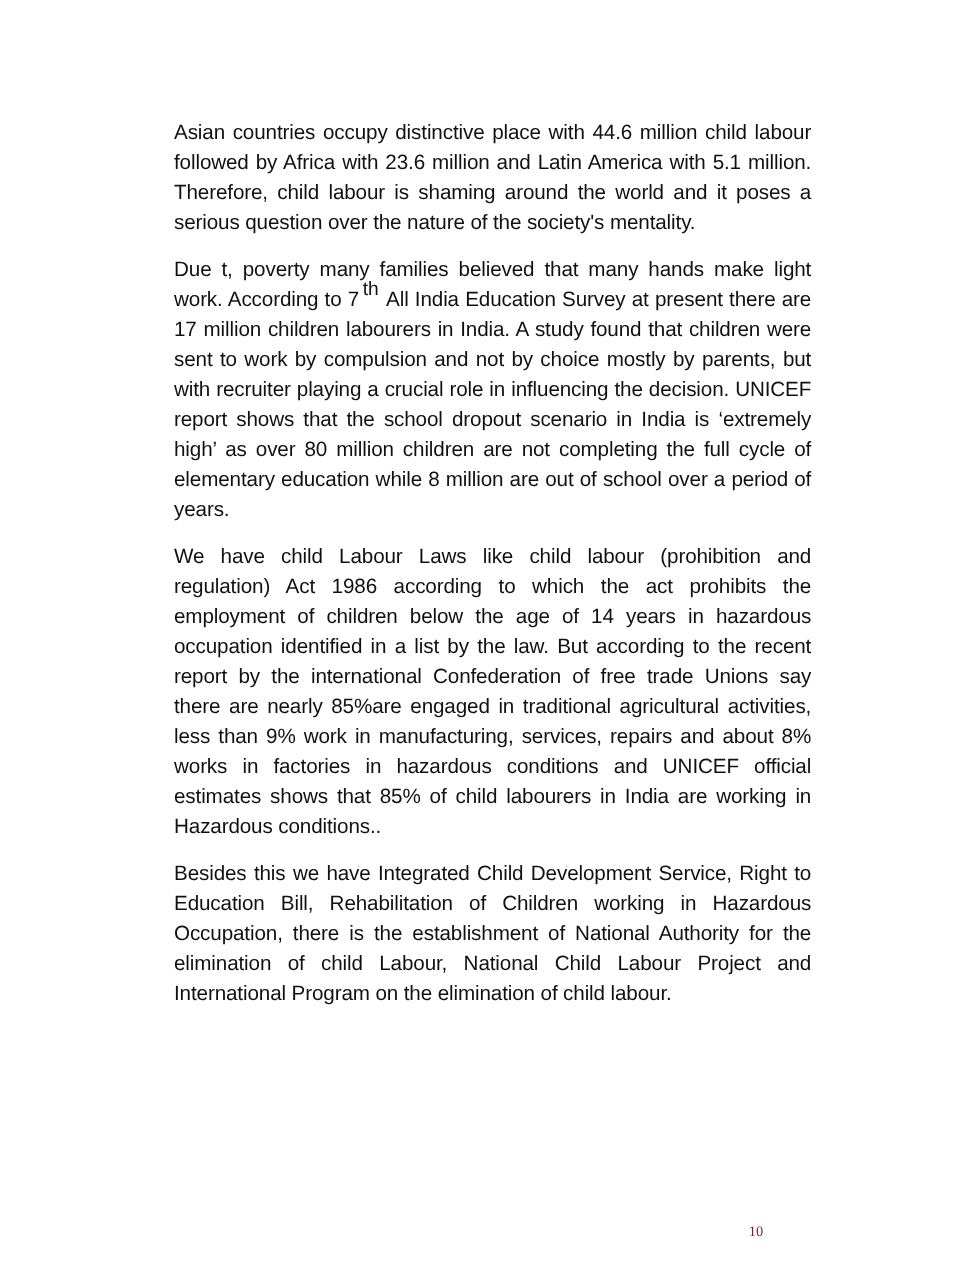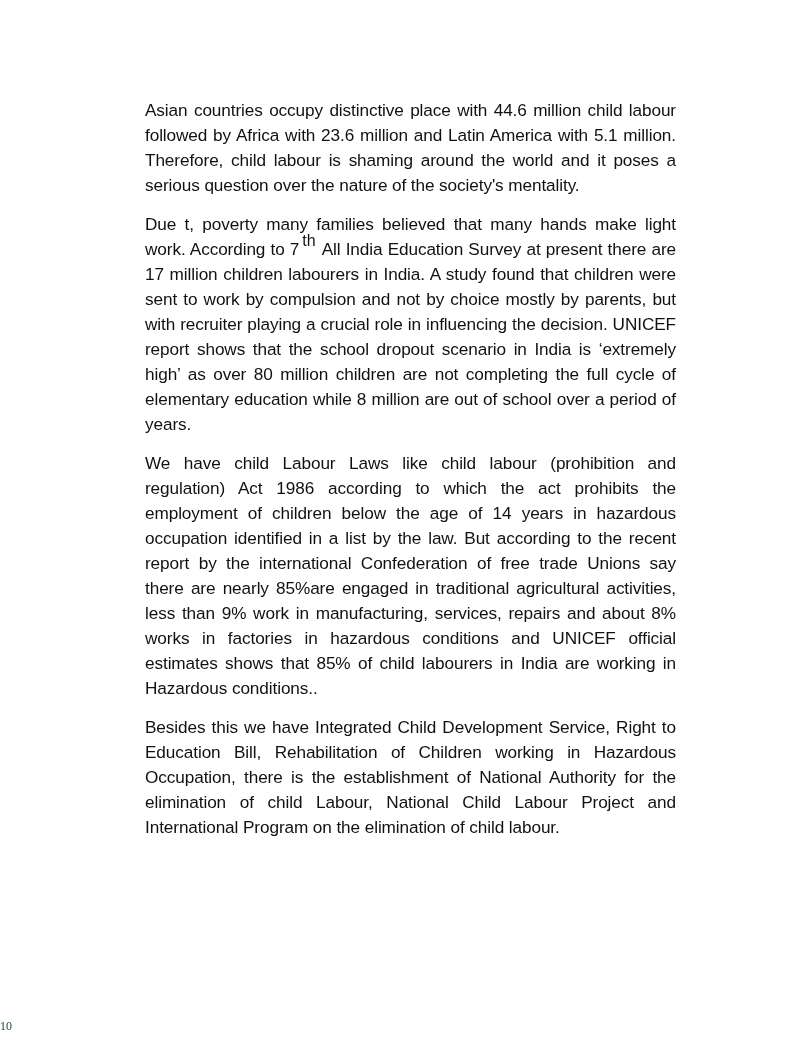--- a/index.html
+++ b/index.html
@@ -36,24 +36,24 @@
       position: relative;
       top: -2px;
       vertical-align: super;
       margin: 0 2px 0 3px;
     }
     .page-number {
       position: absolute;
       left: 0;
       width: 636px;
       top: 1019px;
-      text-align: left;
+      text-align: right;
       font-family: "Liberation Serif", "DejaVu Serif", serif;
       font-size: 12px;
-      color: #14532d;
+      color: #7f1d1d;
     }
   </style>
 </head>
 <body>
 
 <div class="page-content">
   <p class="para">Asian countries occupy distinctive place with 44.6 million child labour followed by Africa with 23.6 million and Latin America with 5.1 million. Therefore, child labour is shaming around the world and it poses a serious question over the nature of the society's mentality.</p>
   <p class="para"><span>Due t, poverty many families believed that many hands make light work. According to 7</span><sup>th</sup><span> All India Education Survey at present there are 17 million children labourers in India. A study found that children were sent to work by compulsion and not by choice mostly by parents, but with recruiter playing a crucial role in influencing the decision. UNICEF report shows that the school dropout scenario in India is ‘extremely high’ as over 80 million children are not completing the full cycle of elementary education while 8 million are out of school over a period of years.</span></p>
   <p class="para">We have child Labour Laws like child labour (prohibition and regulation) Act 1986 according to which the act prohibits the employment of  children below the age of 14 years  in  hazardous occupation identified in a list by the law. But according to the recent report by the international Confederation of free trade Unions say there are nearly 85%are engaged in traditional agricultural activities, less than 9% work in manufacturing, services, repairs and about 8% works in factories in hazardous conditions and UNICEF official estimates shows that 85% of child labourers in India are working in Hazardous conditions..</p>
   <p class="para">Besides this we have Integrated Child Development Service, Right to Education Bill, Rehabilitation of Children working in Hazardous Occupation, there is the establishment of National Authority for the elimination of child Labour, National Child Labour Project and International Program on the elimination of child labour.</p>

